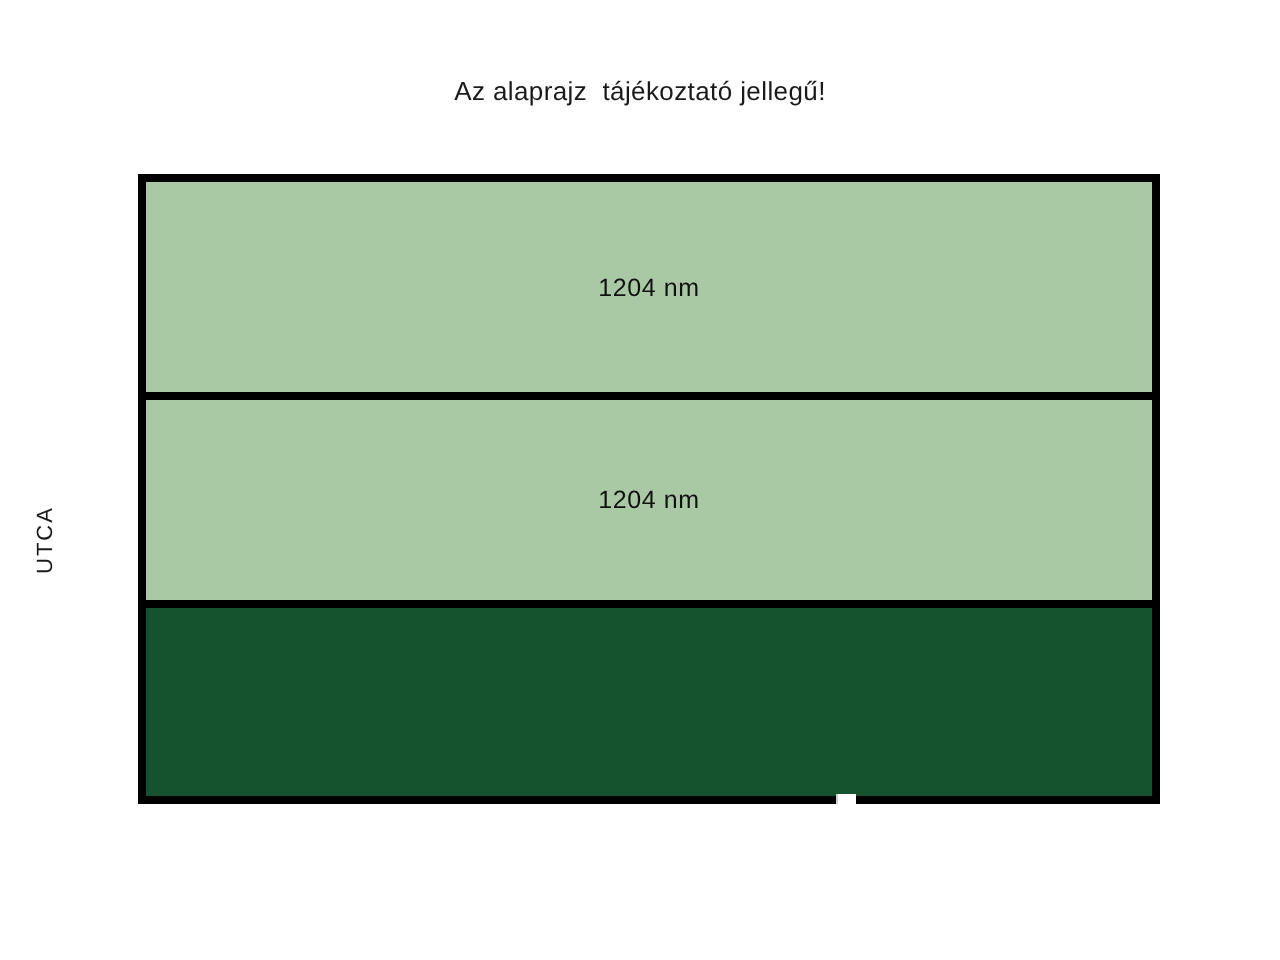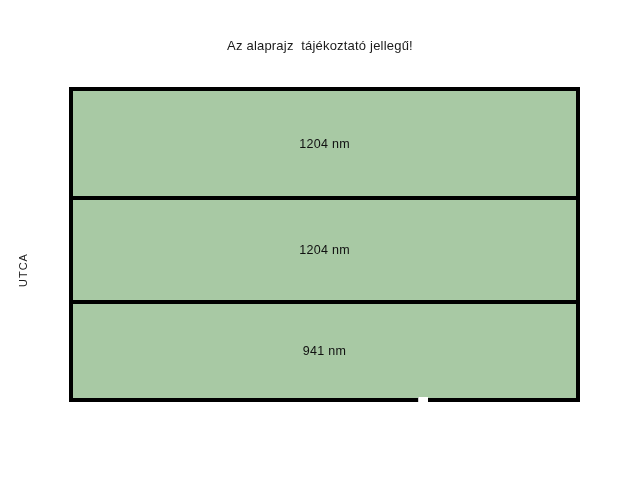--- a/index.html
+++ b/index.html
@@ -97,21 +97,18 @@
     </div>
 
     <div class="divider" style="top:105px;"></div>
 
     <div class="parcel" style="top:109px; height:100px;">
       <span class="parcel-label">1204 nm</span>
     </div>
 
     <div class="divider" style="top:209px;"></div>
 
-    <div class="parcel" style="top:213px; height:94px;">
-      <span class="parcel-label">941 nm</span>
-    </div>
 
     <div class="corner-mark" style="left:345px; bottom:-4px;"></div>
 
   </div>
 
 </div>
 
 </body></html>

